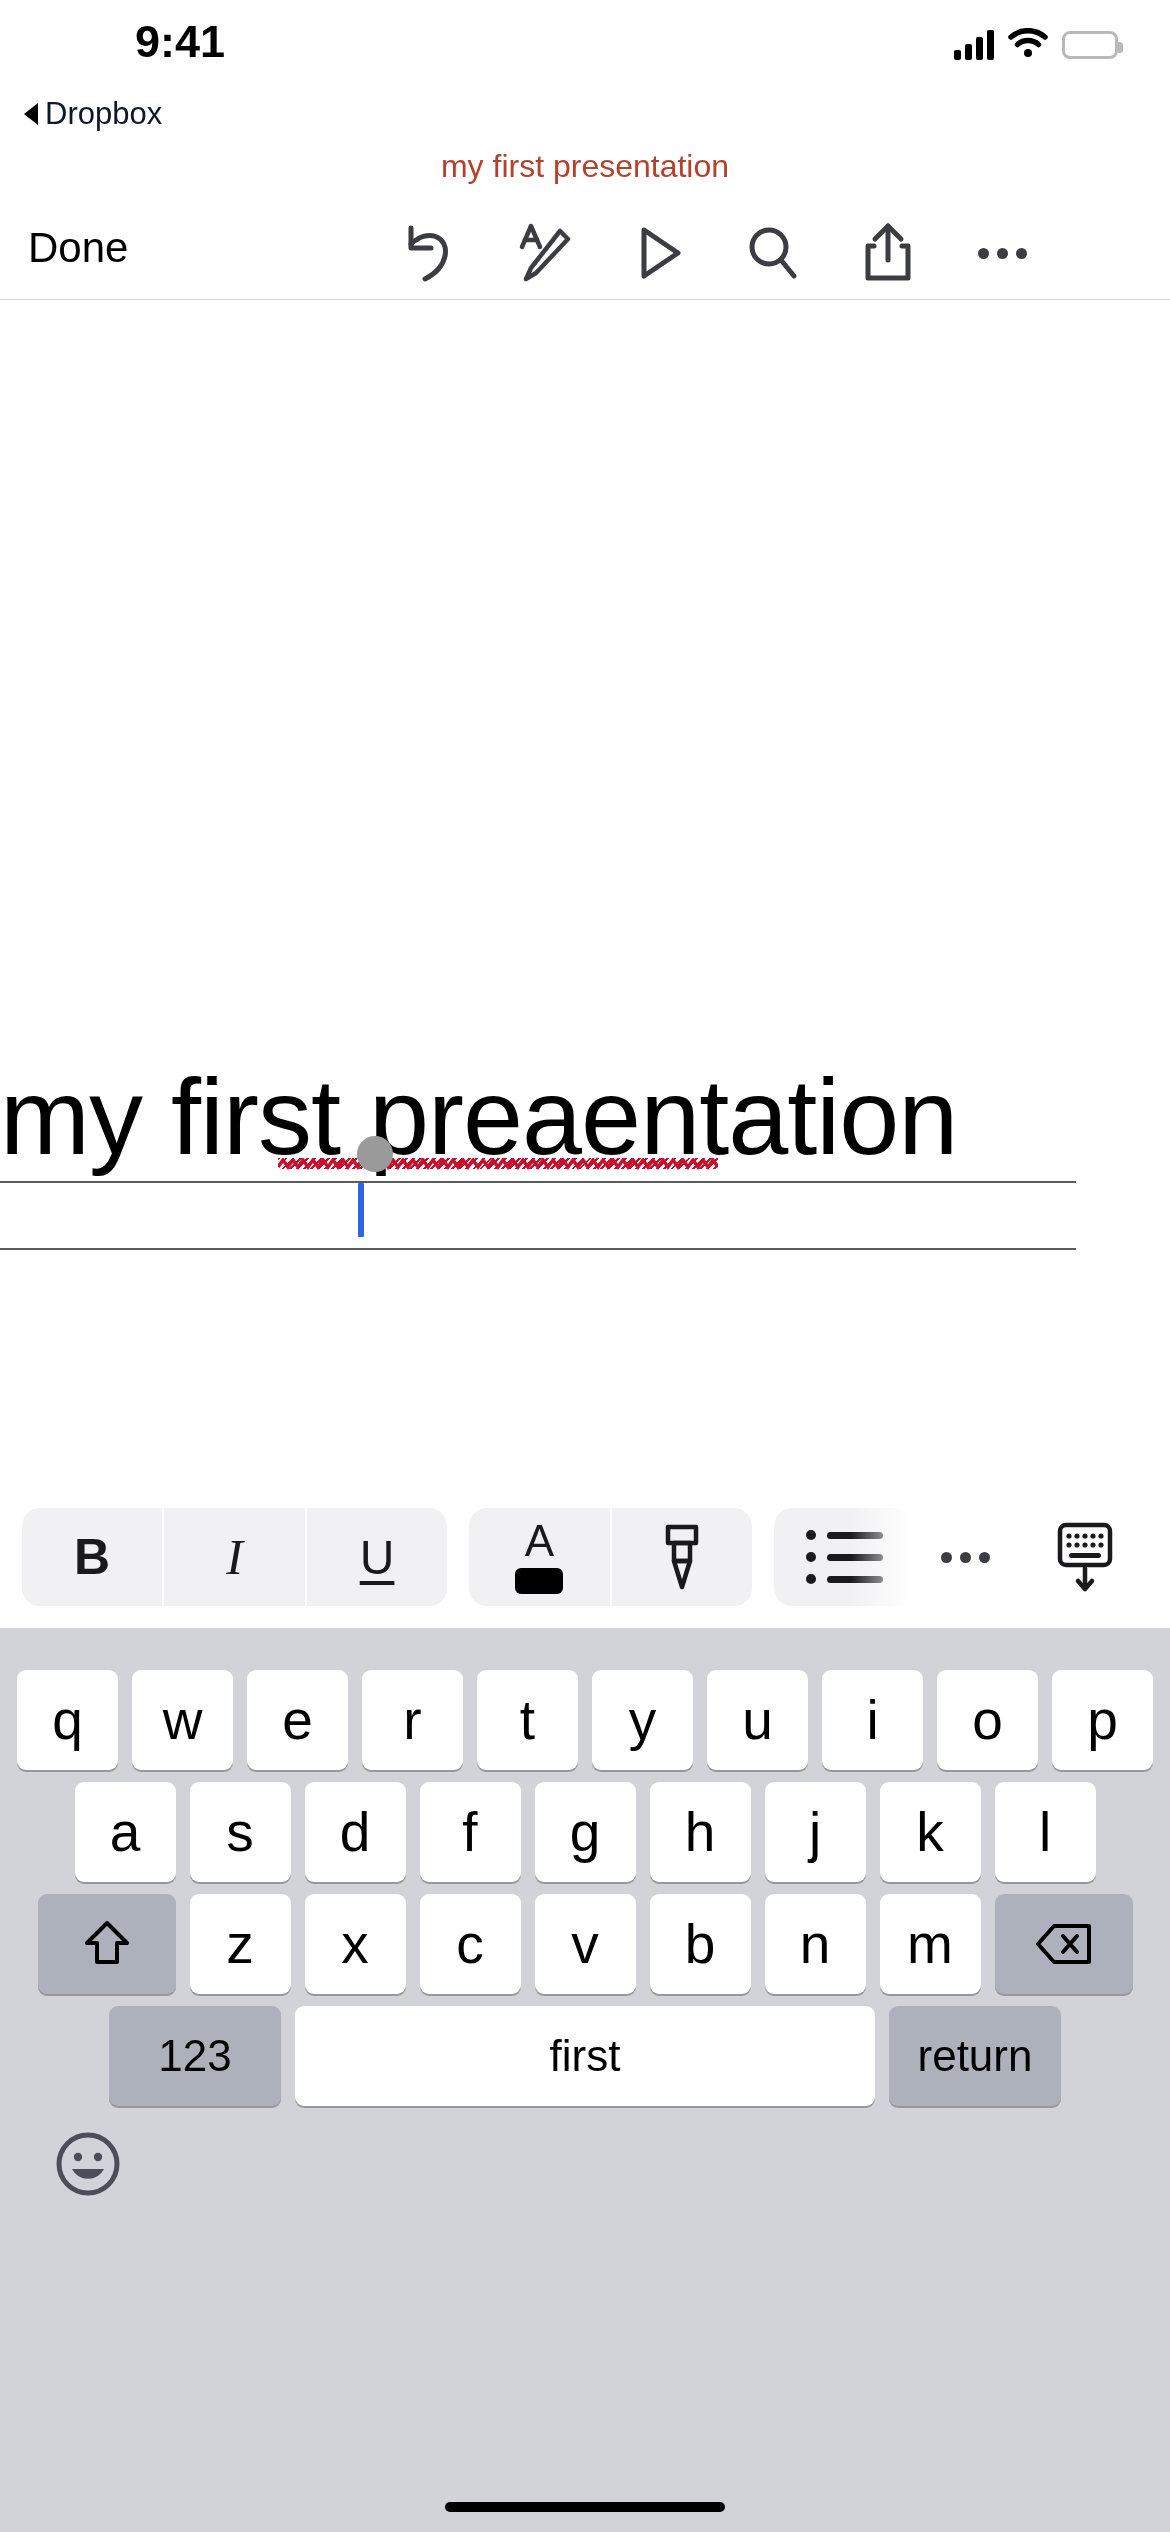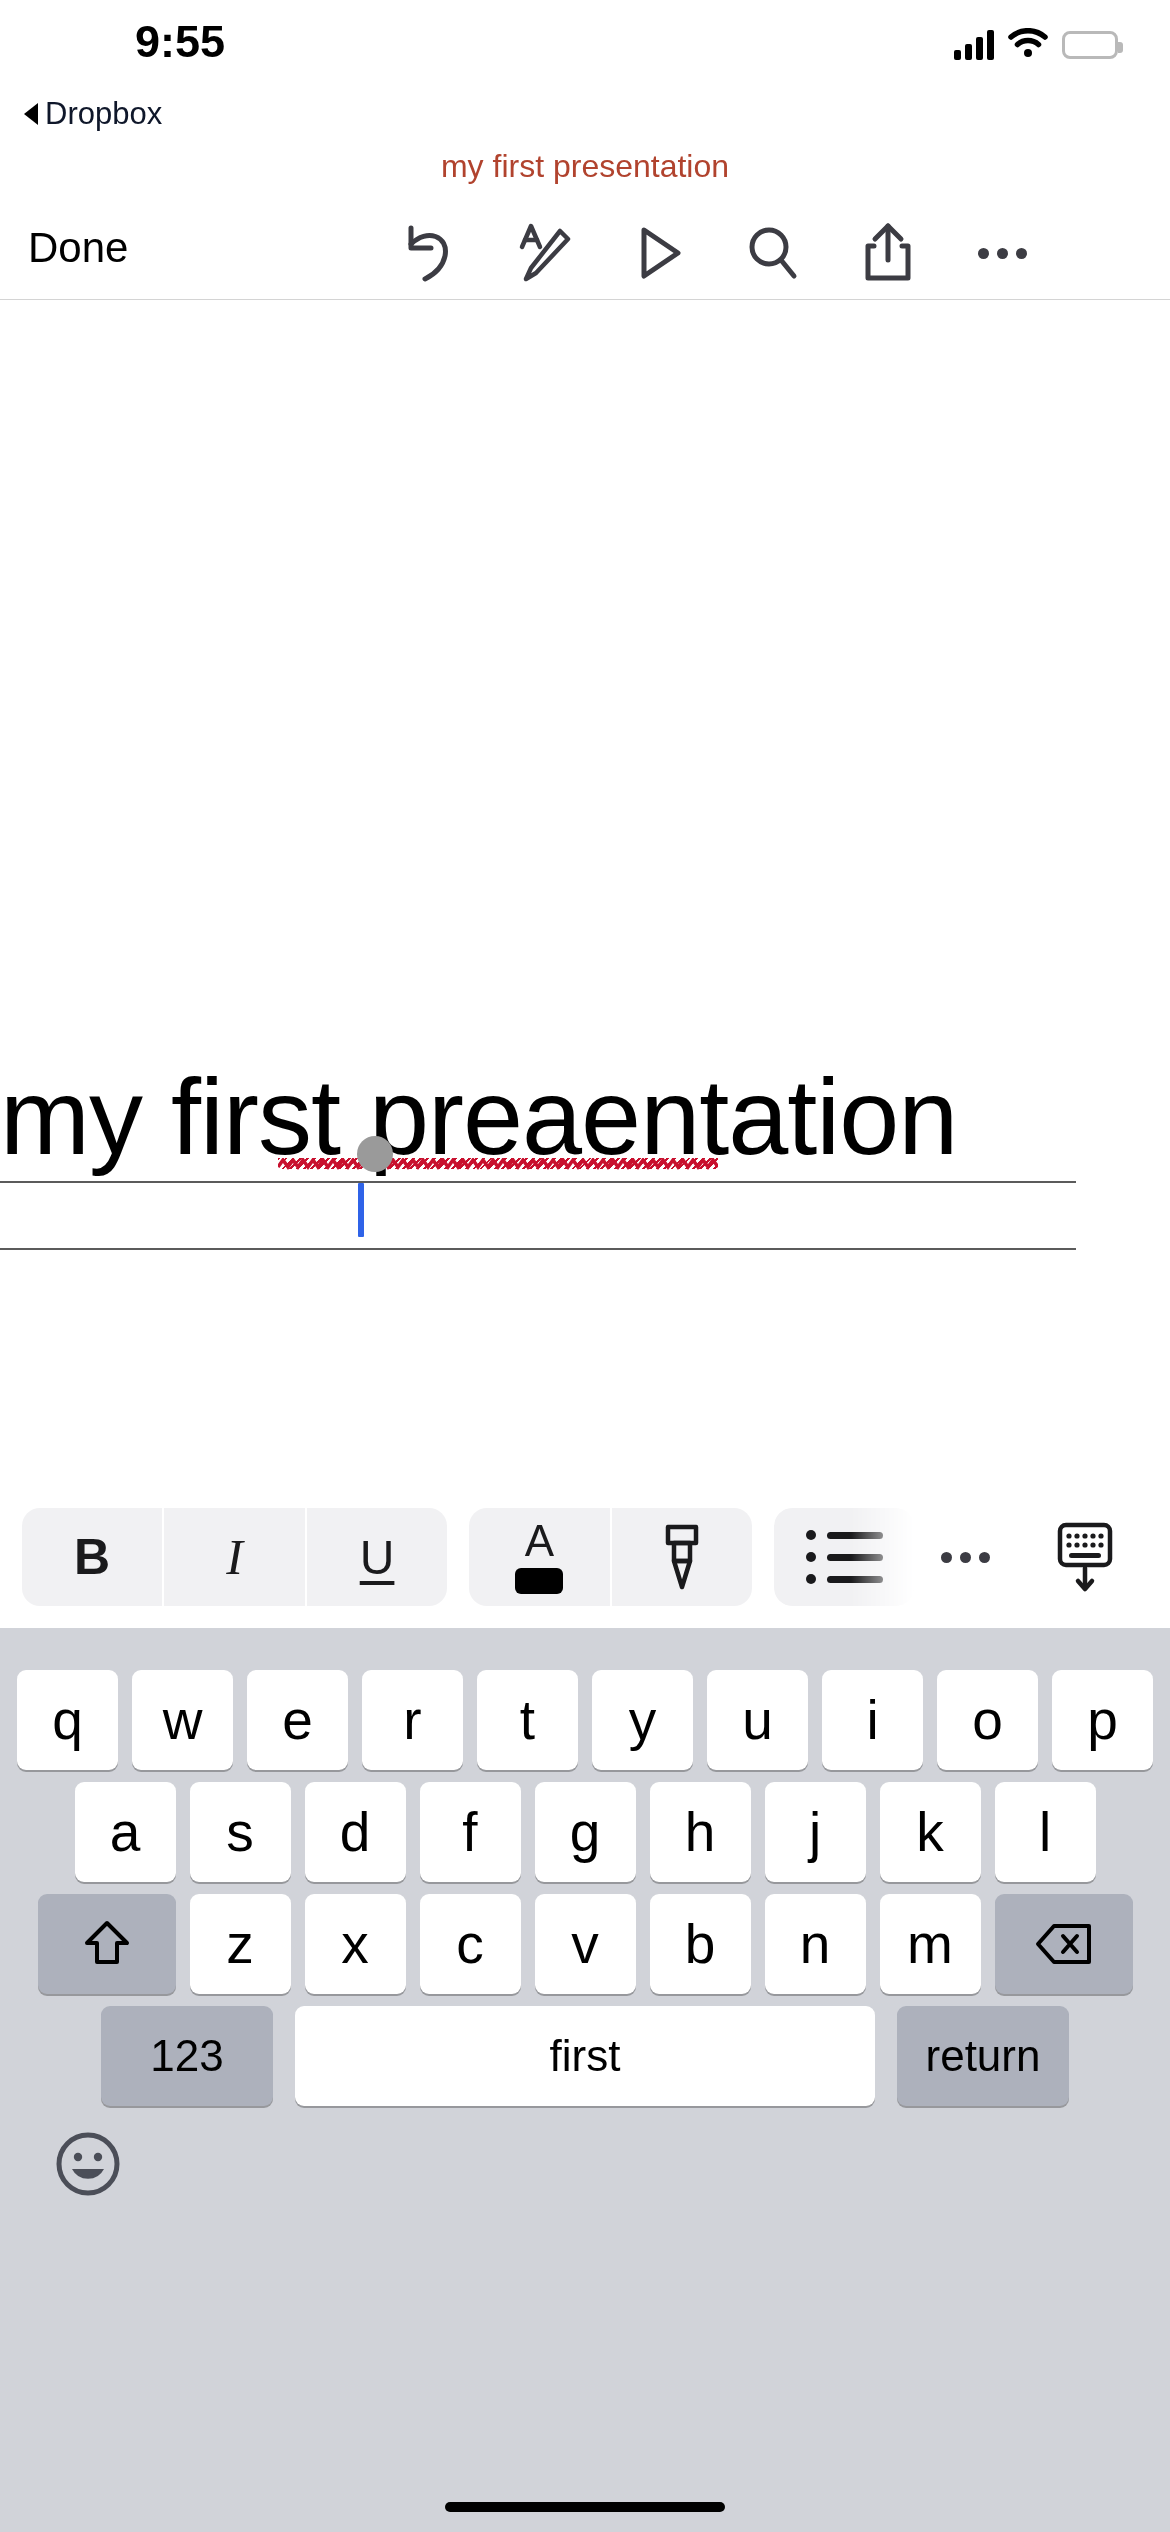--- a/index.html
+++ b/index.html
@@ -195,41 +195,41 @@
     background: #adb1bc;
     box-shadow: 0 2px 0 rgba(0,0,0,0.28);
   }
   #krow1 { position: absolute; top: 42px; left: 0; gap: 14px; }
   #krow1 .key { width: 101px; height: 100px; }
   #krow2 { position: absolute; top: 154px; left: 0; gap: 14px; }
   #krow2 .key { width: 101px; height: 100px; }
   #krow3 { position: absolute; top: 266px; left: 0; gap: 14px; }
   #krow3 .key { width: 101px; height: 100px; }
   #krow3 .key.shift, #krow3 .key.bksp { width: 138px; height: 100px; }
-  #krow4 { position: absolute; top: 378px; left: 0; gap: 22px; }
+  #krow4 { position: absolute; top: 378px; left: 0; gap: 14px; }
   #krow4 .key.num { width: 172px; height: 100px; font-size: 44px; }
   #krow4 .key.space { width: 580px; height: 100px; font-size: 44px; }
   #krow4 .key.ret { width: 172px; height: 100px; font-size: 44px; }
   #emoji-key {
     position: absolute; left: 52px; top: 500px;
     width: 72px; height: 72px;
   }
   #home-indicator {
     position: absolute; left: 50%; transform: translateX(-50%);
     bottom: 20px; width: 280px; height: 10px;
     background: #000; border-radius: 6px;
   }
 </style>
 </head>
 <body>
 
 <div id="screen">
 
   <div id="status-bar">
-    <div id="status-time">9:55</div>
+    <div id="status-time">9:41</div>
     <div id="status-right">
       <span class="bars">
           <i></i>
           <i></i>
           <i></i>
           <i></i>
         </span>
       <span>
         <svg width="40" height="30" viewBox="0 0 40 30">
           <path d="M3 9 A26 26 0 0 1 37 9" stroke="#000" stroke-width="5.5" fill="none" stroke-linecap="round"></path>

